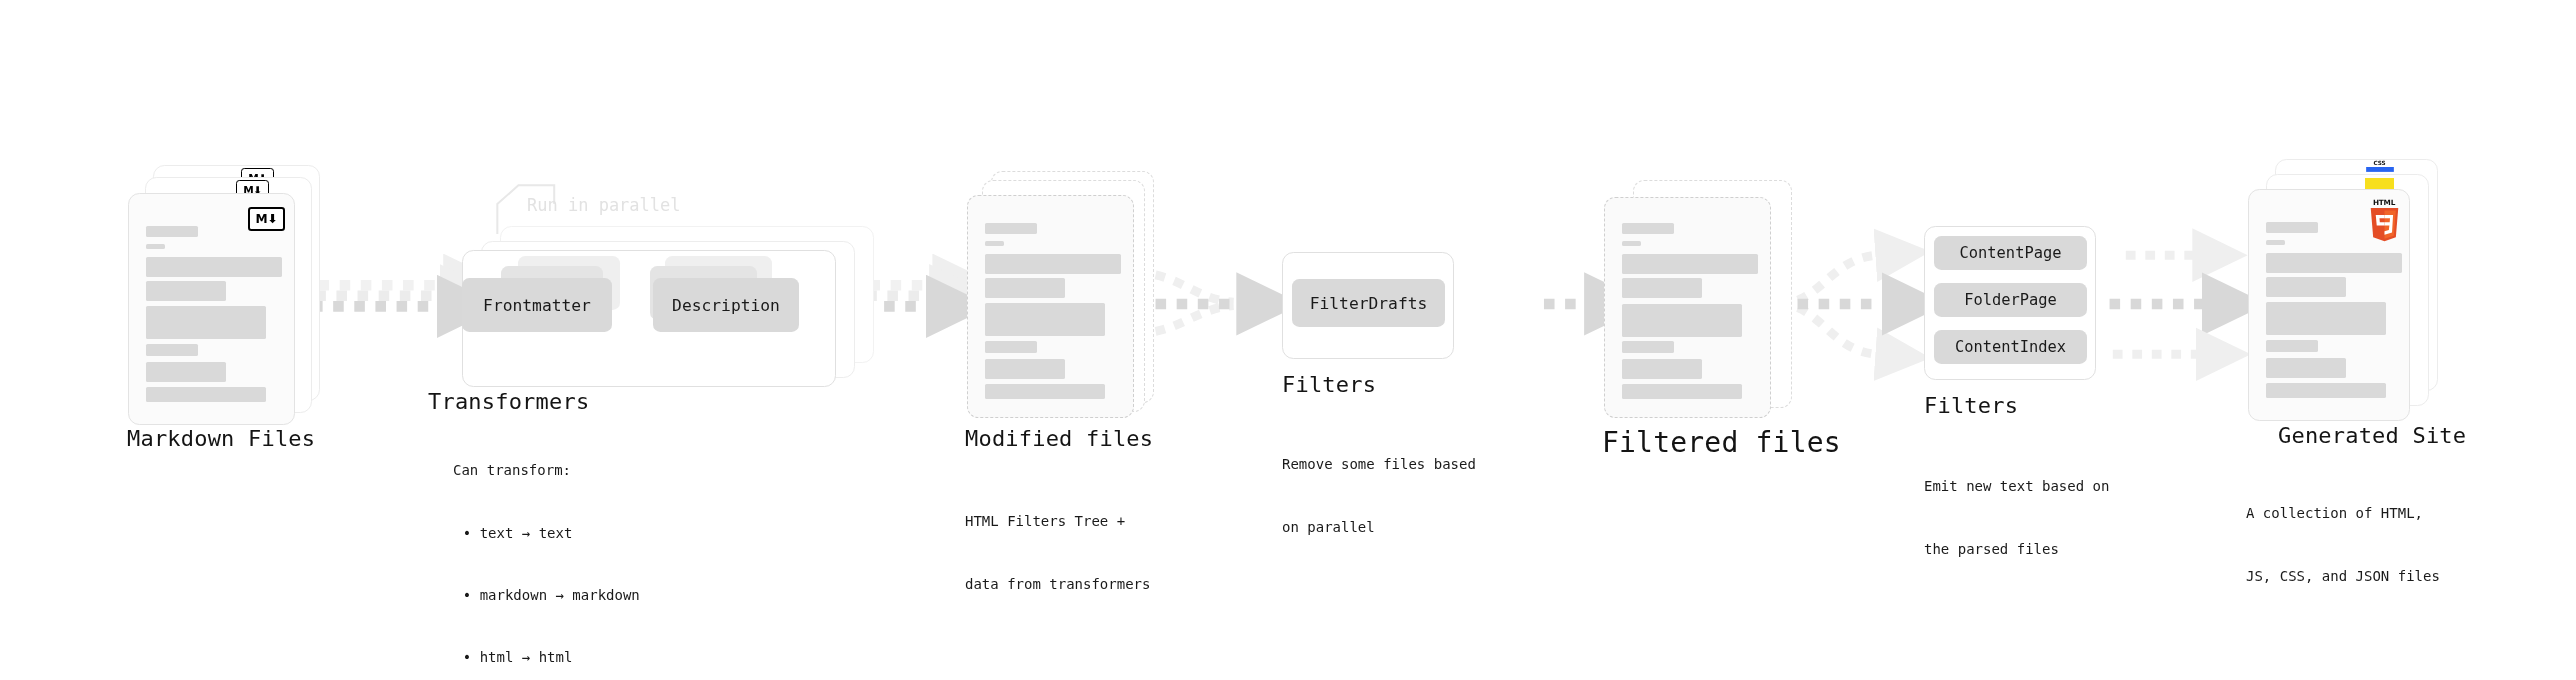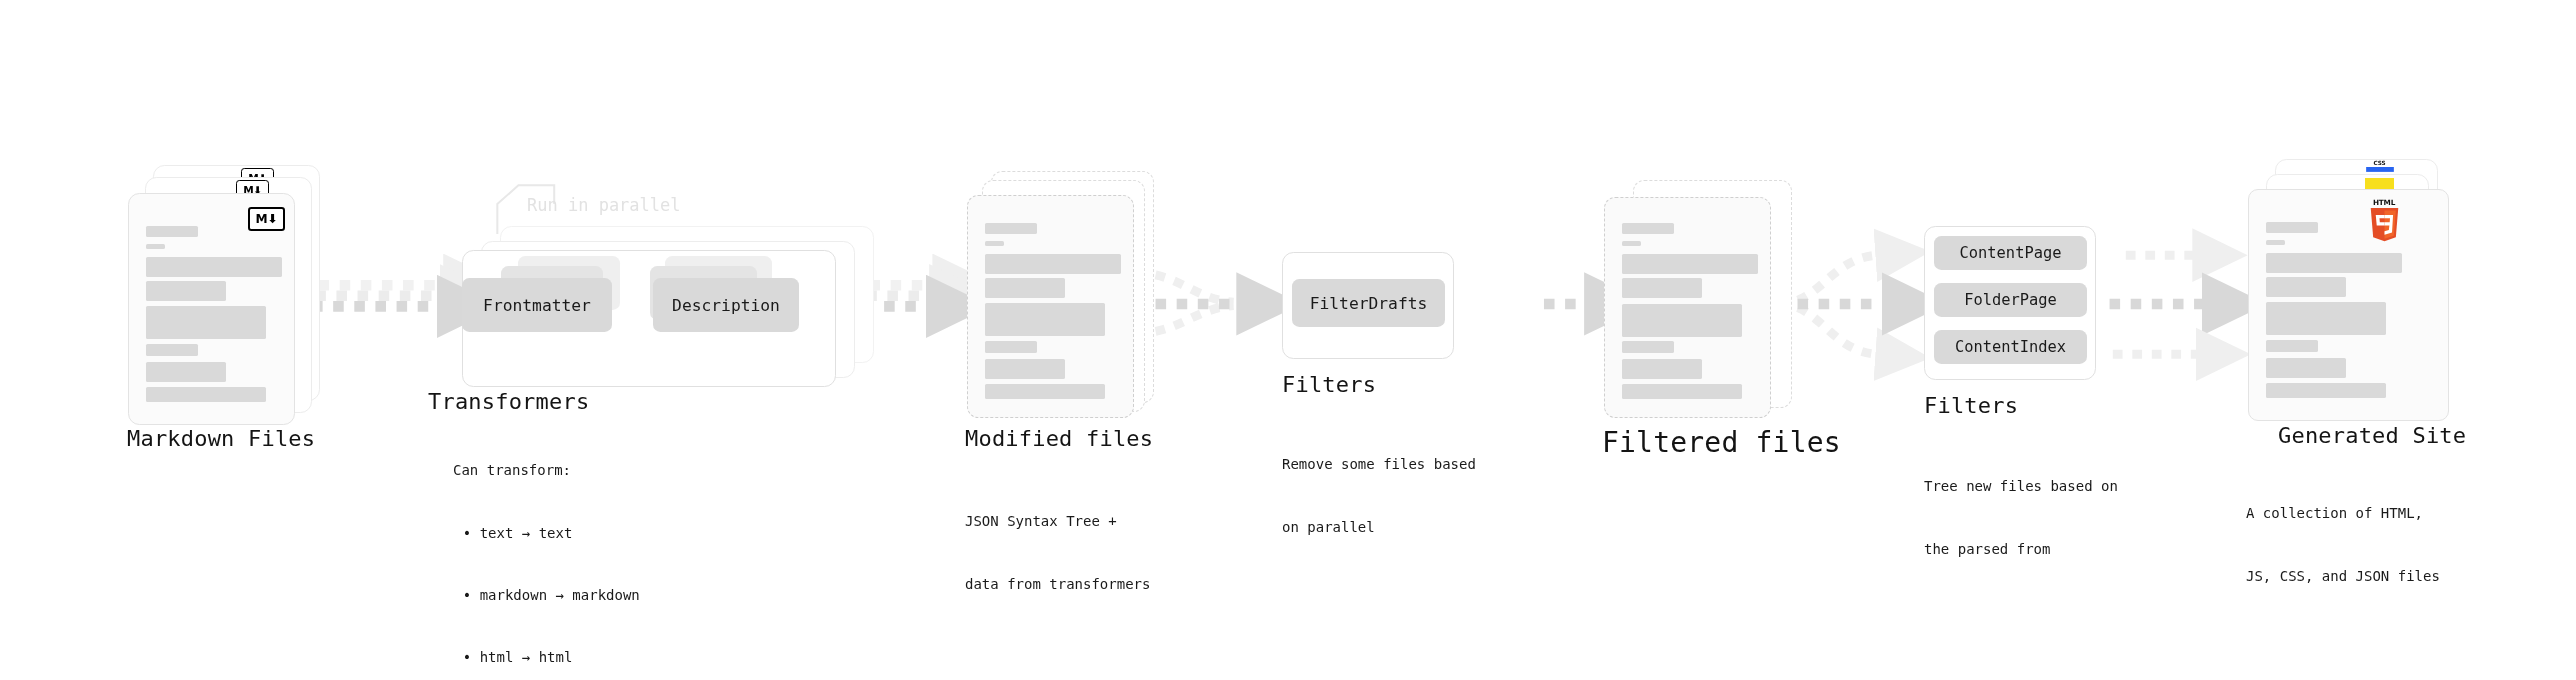--- a/index.html
+++ b/index.html
@@ -269,21 +269,21 @@
       <div class="bar" style="left:17px; top:82px; width:80px; height:19.5px;"></div>
       <div class="bar" style="left:17px; top:107px; width:120px; height:32.5px;"></div>
       <div class="bar" style="left:17px; top:145px; width:52px; height:12.2px;"></div>
       <div class="bar" style="left:17px; top:163px; width:80px; height:19.5px;"></div>
       <div class="bar" style="left:17px; top:188px; width:120px; height:14.6px;"></div>
     </div>
 
     <div class="caption-title" style="left:965px; top:426px; font-size:22px;">Modified files</div>
 
     <div class="caption-sub" style="left:965px; top:470px; font-size:14px;">
-      <span class="bullet-line">JSON Syntax Tree +</span>
+      <span class="bullet-line">HTML Filters Tree +</span>
       <span class="bullet-line">data from transformers</span>
     </div>
   </div>
 
   <div>
     <div class="groupbox front" style="left:1282px; top:252px; width:172px; height:107px;"></div>
 
     <div class="pill" style="left:1292px; top:279px; width:153px; height:48px; font-size:16.3px;">FilterDrafts</div>
 
     <div class="caption-title" style="left:1282px; top:372px; font-size:22px;">Filters</div>
@@ -314,39 +314,39 @@
   <div>
     <div class="groupbox front" style="left:1924px; top:226px; width:172px; height:154px;"></div>
 
     <div class="pill" style="left:1934px; top:236px; width:153px; height:34px; font-size:15.4px;">ContentPage</div>
     <div class="pill" style="left:1934px; top:283px; width:153px; height:34px; font-size:15.4px;">FolderPage</div>
     <div class="pill" style="left:1934px; top:330px; width:153px; height:34px; font-size:15.4px;">ContentIndex</div>
 
     <div class="caption-title" style="left:1924px; top:393px; font-size:22px;">Filters</div>
 
     <div class="caption-sub" style="left:1924px; top:435px; font-size:14px;">
-      <span class="bullet-line">Tree new files based on</span>
-      <span class="bullet-line">the parsed from</span>
+      <span class="bullet-line">Emit new text based on</span>
+      <span class="bullet-line">the parsed files</span>
     </div>
   </div>
 
   <div>
 
     <div class="doccard ghost" style="left:2275px; top:159px; width:163px; height:232px;"></div>
     <div class="badge-css3" style="left:2365px; top:161px; width:29px;">
       <span class="c3-word" style="font-size:5.7px;">CSS</span>
       <svg width="28" height="4.9" viewBox="0 0 34 6">
         <rect x="0" y="0" width="34" height="6" fill="#2965f1"></rect>
       </svg>
     </div>
 
     <div class="doccard ghost" style="left:2266px; top:174px; width:163px; height:232px;"></div>
     <div class="badge-js" style="left:2365px; top:178px; width:29px; height:14.6px;"></div>
 
-    <div class="doccard solid" style="left:2248px; top:189px; width:201px; height:232px;border-radius:10px;">
+    <div class="doccard solid" style="left:2248px; top:189px; width:162px; height:232px;">
 
       <div class="badge-html5" style="left:118px; top:9px; width:34px;">
         <span class="h5-word" style="font-size:7.3px;">HTML</span>
         <svg width="31" height="34" viewBox="0 0 38 42" style="margin-top:1.6px;">
           <path d="M2,0 L36,0 L33,36 L19,41 L5,36 Z" fill="#e44d26"></path>
           <path d="M19,3 L33,3 L30.5,34.3 L19,38 Z" fill="#f16529"></path>
           <path d="M19,8.5 L8.2,8.5 L9.4,21.6 L19,21.6 L19,17.5 L13.2,17.5 L12.8,12.8 L19,12.8 Z" fill="#ffffff"></path>
           <path d="M19,8.5 L29.6,8.5 L28.3,30.2 L19,33.1 L19,28.8 L24.4,27.2 L25,21.6 L19,21.6 L19,17.5 L25.4,17.5 L25.8,12.8 L19,12.8 Z" fill="#ffffff"></path>
         </svg>
       </div>

